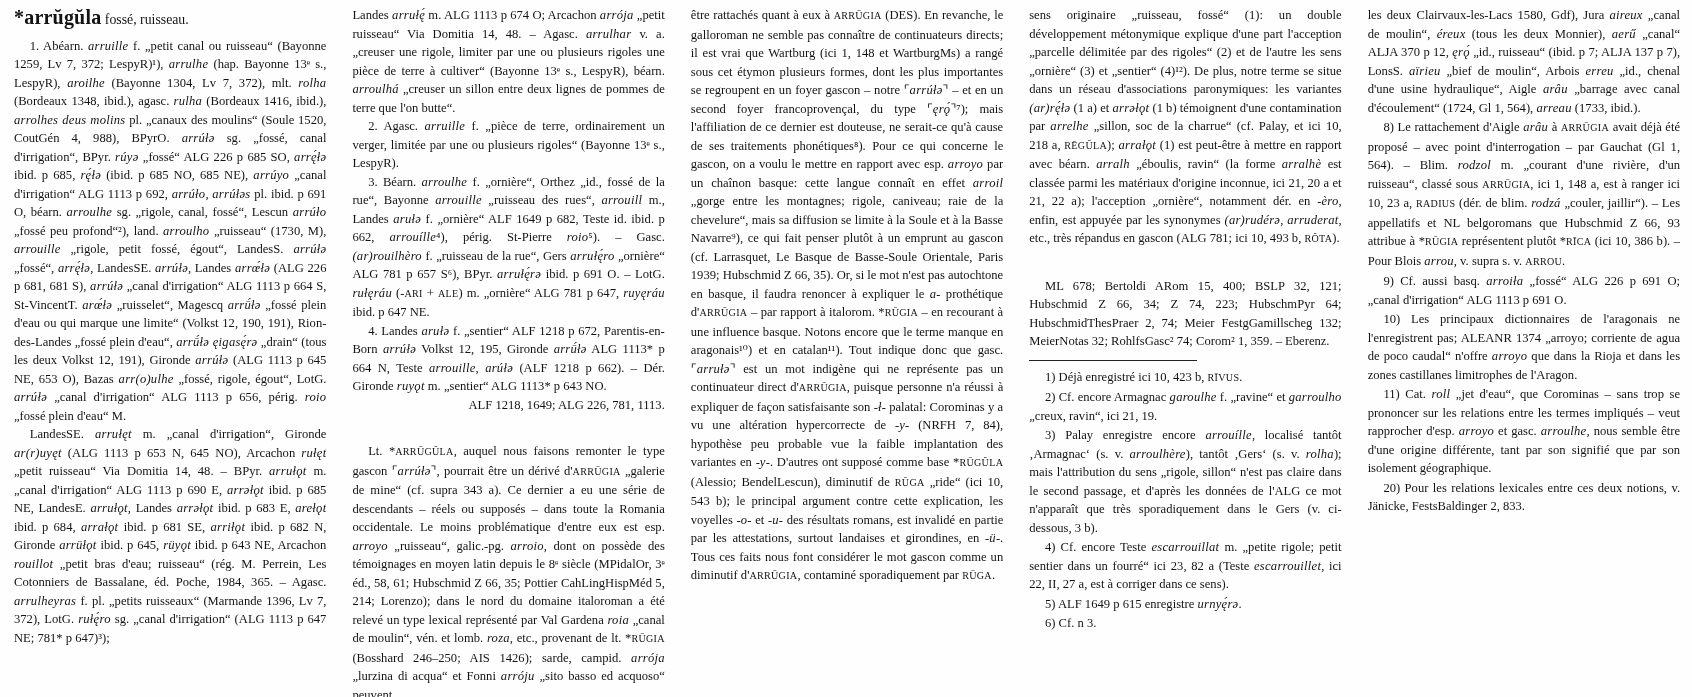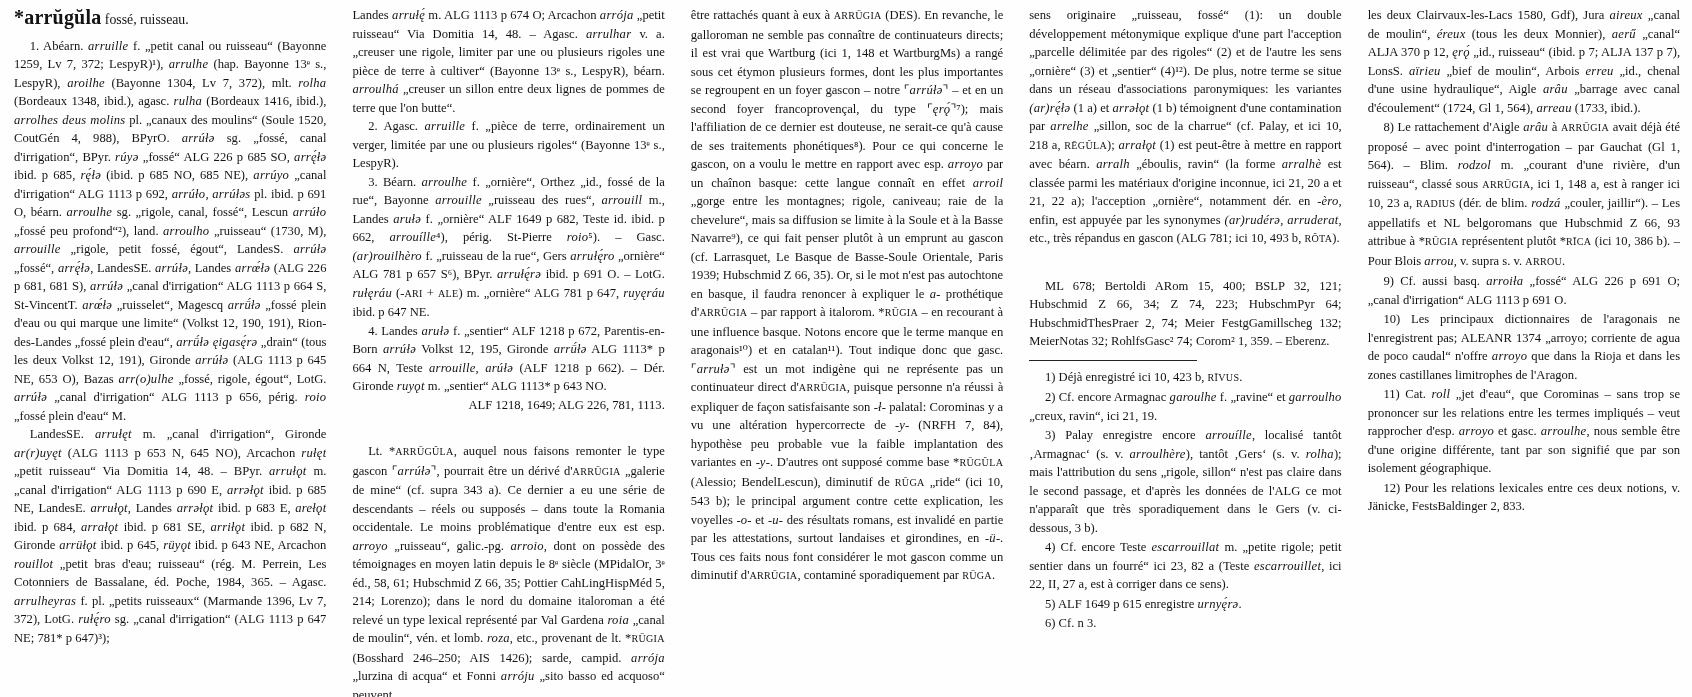--- a/index.html
+++ b/index.html
@@ -66,15 +66,15 @@
       <p class="fn">4) Cf. encore Teste <i>escarrouillat</i> m. „petite rigole; petit sentier dans un fourré“ ici 23, 82 a (Teste <i>escarrouillet</i>, ici 22, II, 27 a, est à corriger dans ce sens).</p>
       <p class="fn">5) ALF 1649 p 615 enregistre <i>urnyę́rə</i>.</p>
       <p class="fn">6) Cf. n 3.</p>
     </div>
   <div class="column">
       <p class="noindent">les deux Clairvaux-les-Lacs 1580, Gdf), Jura <i>aireux</i> „canal de moulin“, <i>éreux</i> (tous les deux Monnier), <i>aerű</i> „canal“ ALJA 370 p 12, <i>ęrǫ́</i> „id., ruisseau“ (ibid. p 7; ALJA 137 p 7), LonsS. <i>aïrieu</i> „bief de moulin“, Arbois <i>erreu</i> „id., chenal d'une usine hydraulique“, Aigle <i>arâu</i> „barrage avec canal d'écoulement“ (1724, Gl 1, 564), <i>arreau</i> (1733, ibid.).</p>
       <p class="fn">8) Le rattachement d'Aigle <i>arâu</i> à <span class="sc">ARRŪGIA</span> avait déjà été proposé – avec point d'interrogation – par Gauchat (Gl 1, 564). – Blim. <i>rodzol</i> m. „courant d'une rivière, d'un ruisseau“, classé sous <span class="sc">ARRŪGIA</span>, ici 1, 148 a, est à ranger ici 10, 23 a, <span class="sc">RADIUS</span> (dér. de blim. <i>rodzá</i> „couler, jaillir“). – Les appellatifs et NL belgoromans que Hubschmid Z 66, 93 attribue à *<span class="sc">RŪGIA</span> représentent plutôt *<span class="sc">RĪCA</span> (ici 10, 386 b). – Pour Blois <i>arrou</i>, v. supra s. v. <span class="sc">ARROU</span>.</p>
       <p class="fn">9) Cf. aussi basq. <i>arroiła</i> „fossé“ ALG 226 p 691 O; „canal d'irrigation“ ALG 1113 p 691 O.</p>
       <p class="fn">10) Les principaux dictionnaires de l'aragonais ne l'enregistrent pas; ALEANR 1374 „arroyo; corriente de agua de poco caudal“ n'offre <i>arroyo</i> que dans la Rioja et dans les zones castillanes limitrophes de l'Aragon.</p>
       <p class="fn">11) Cat. <i>roll</i> „jet d'eau“, que Corominas – sans trop se prononcer sur les relations entre les termes impliqués – veut rapprocher d'esp. <i>arroyo</i> et gasc. <i>arroulhe</i>, nous semble être d'une origine différente, tant par son signifié que par son isolement géographique.</p>
-      <p class="fn">12) Pour les relations lexicales entre ces deux notions, v. Jänicke, FestsBaldinger 2, 833.</p>
+      <p class="fn">20) Pour les relations lexicales entre ces deux notions, v. Jänicke, FestsBaldinger 2, 833.</p>
     </div>
 </div>
 
 </body></html>

